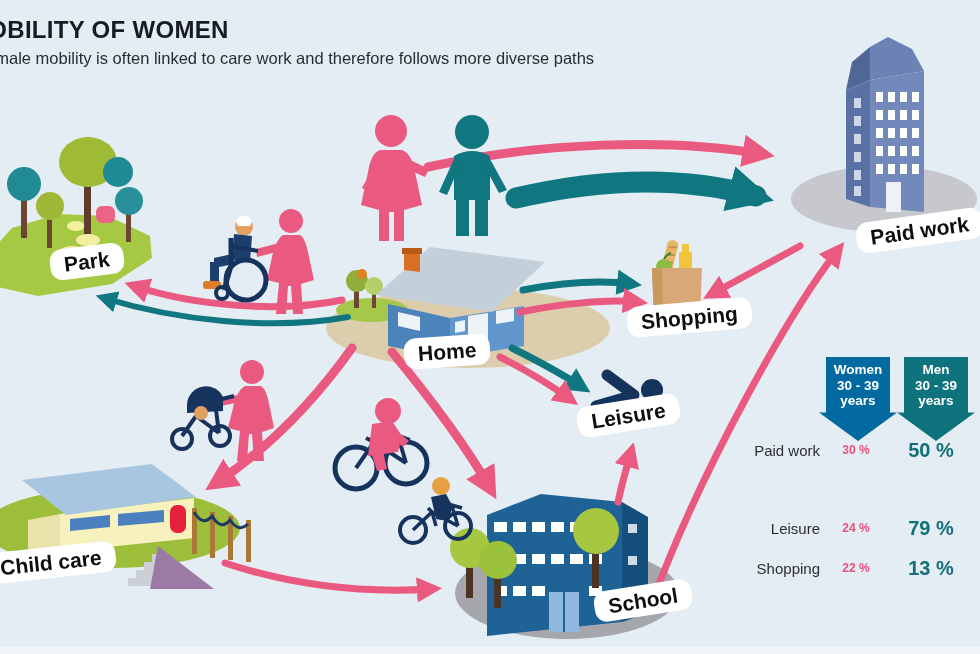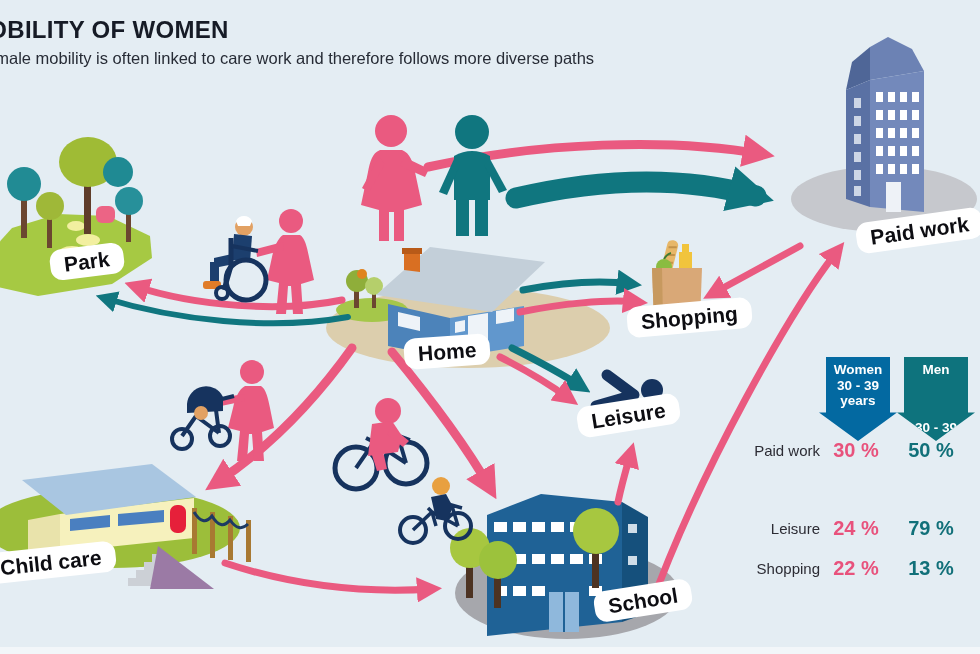--- a/index.html
+++ b/index.html
@@ -19,24 +19,24 @@
     position:absolute;background:#fff;border-radius:12px;padding:5px 14px;
     font-size:21px;font-weight:bold;color:#0d0d12;white-space:nowrap;line-height:1;
   }
   .hdr{
     position:absolute;top:357px;width:78px;height:84px;box-sizing:border-box;
     clip-path:polygon(9% 0,91% 0,91% 66%,100% 66%,50% 100%,0 66%,9% 66%);
     display:flex;flex-direction:column;align-items:center;padding-top:5px;
     color:#fff;font-weight:bold;font-size:13.5px;line-height:1.15;text-align:center;
   }
   .hdr-women{left:819px;background:#0369a1;}
-  .hdr-men{left:897px;background:#0e737d;gap:42px;}
+  .hdr-men{left:897px;background:#0e737d;}
   .trow{position:absolute;left:738px;width:236px;display:flex;align-items:center;height:24px;}
   .tlabel{width:82px;text-align:right;font-size:15px;color:#2c2c34;}
-  .tw{width:72px;text-align:center;font-size:20px;font-weight:bold;color:#e8527c;}
+  .tw{width:72px;text-align:center;font-size:12px;font-weight:bold;color:#e8527c;}
   .tm{width:78px;text-align:center;font-size:20px;font-weight:bold;color:#117079;}
   .bottom-strip{position:absolute;left:0;bottom:0;width:100%;height:7px;background:#f2f6f9;}
 </style>
 </head>
 <body>
 
 <div class="stage">
 
 <svg width="980" height="654" viewBox="0 0 980 654">
   <defs>

